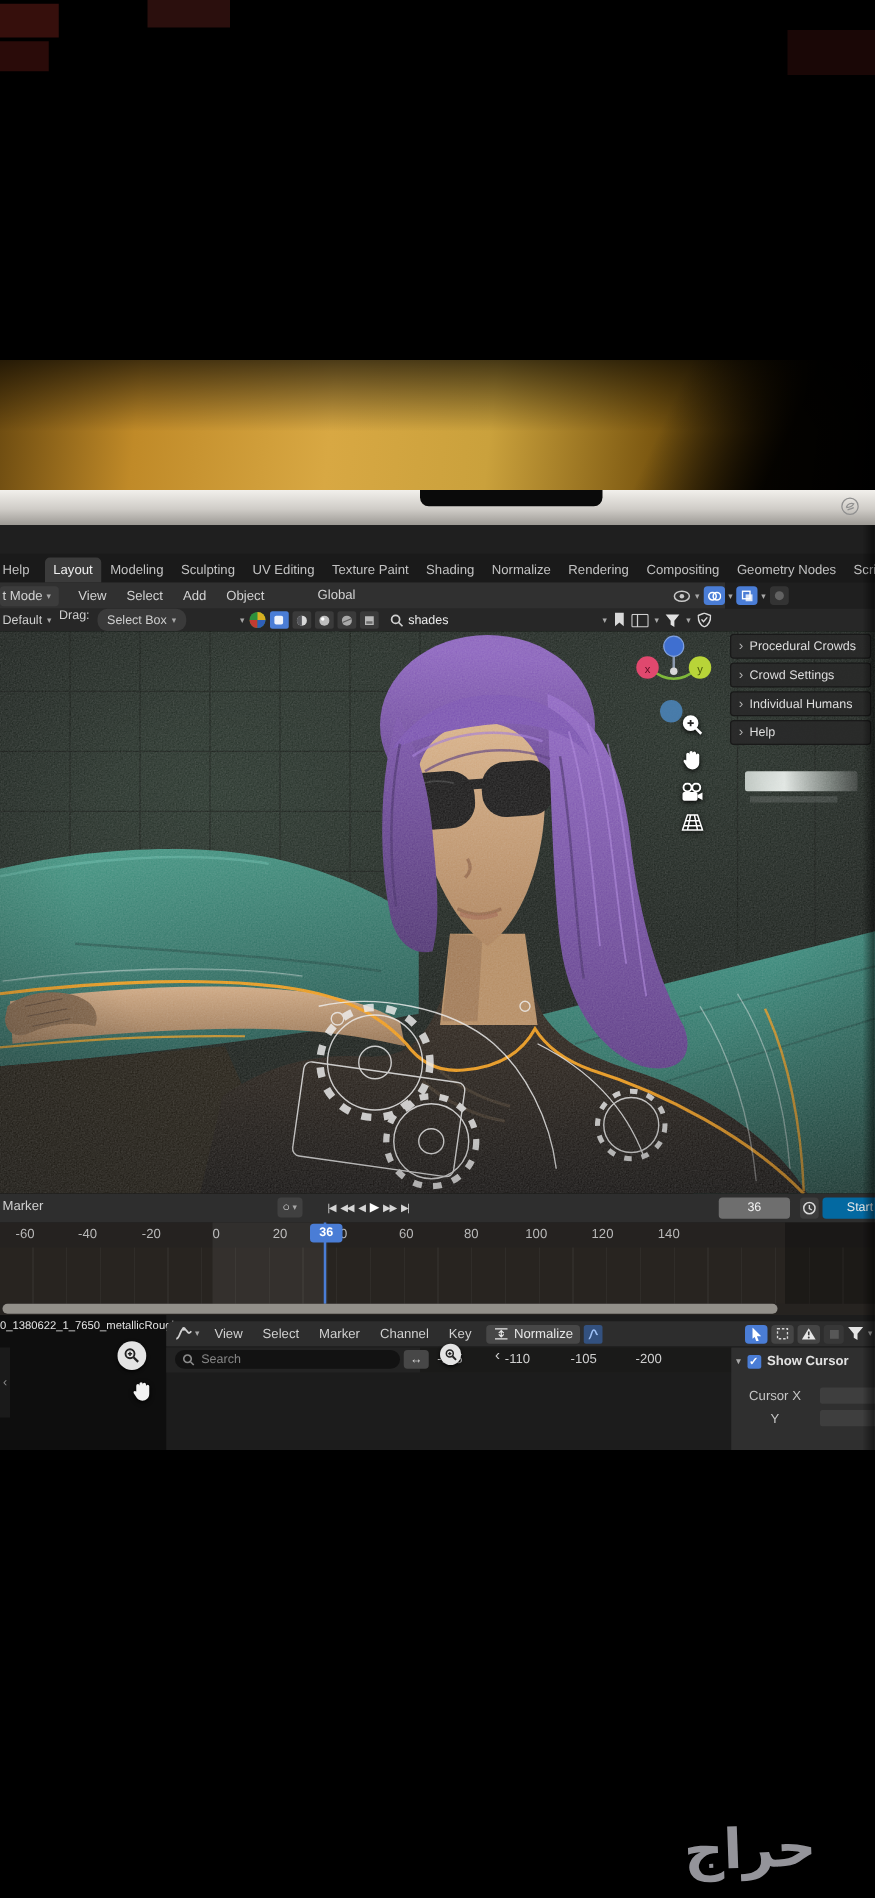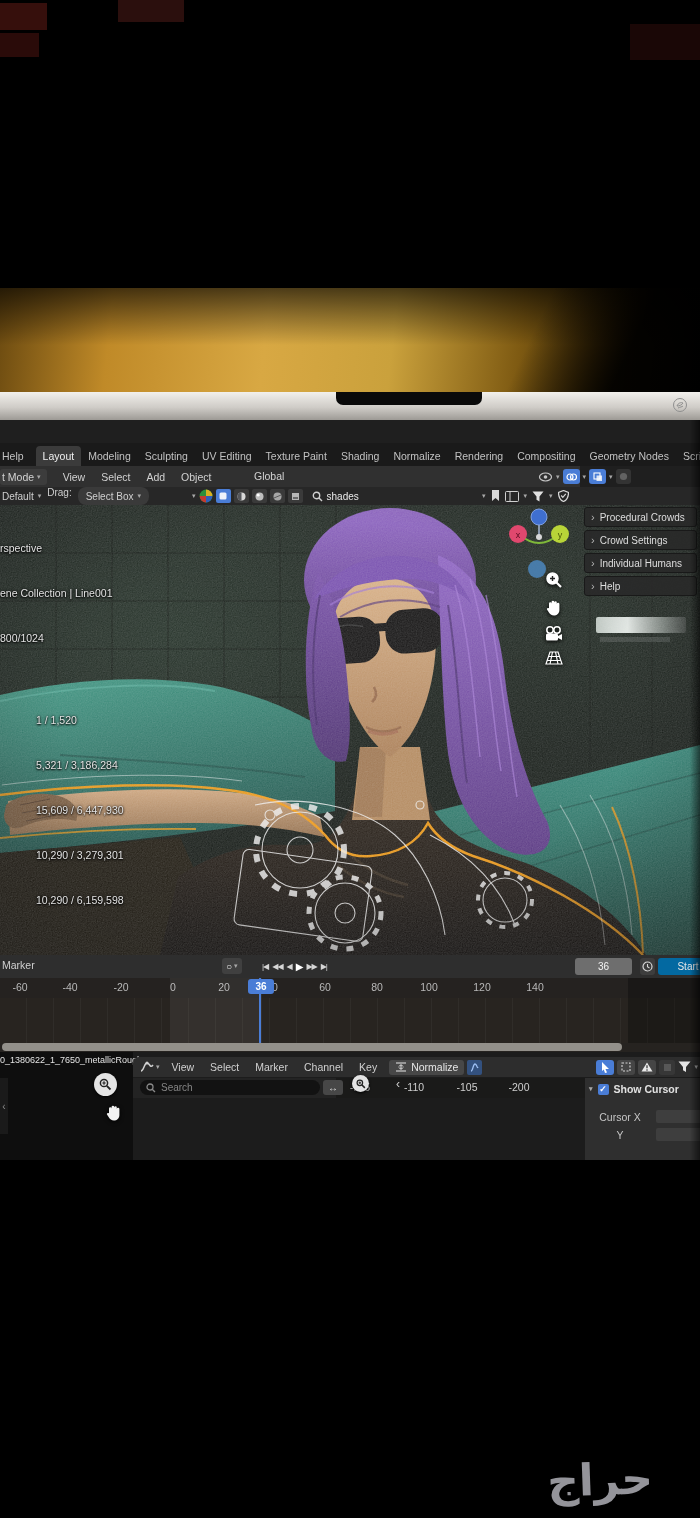--- a/index.html
+++ b/index.html
@@ -431,31 +431,20 @@
             <circle cx="420" cy="300" r="4"></circle>
           <path d="M2,280 C80,270 170,266 242,276" stroke-width="0.9" opacity="0.7"></path>
           <path d="M560,300 C585,340 600,390 605,440 M590,290 C615,330 628,380 632,430" opacity="0.55"></path>
         </g>
 
         <rect x="0" y="0" width="700" height="450" fill="url(#vignG)"></rect>
         <rect x="0" y="0" width="700" height="450" filter="url(#grainF)" opacity="0.4"></rect>
       </svg>
 
       
-      <div class="vp-stats">
-        <div>rspective</div>
-        <div>ene Collection | Line001</div>
-        <div>800/1024</div>
-        <div class="gap"></div>
-        <div class="ind">1 / 1,520</div>
-        <div class="ind">5,321 / 3,186,284</div>
-        <div class="ind">15,609 / 6,447,930</div>
-        <div class="ind">10,290 / 3,279,301</div>
-        <div class="ind">10,290 / 6,159,598</div>
-      </div>
 
       
       <svg class="gizmo" width="66" height="78" viewBox="0 0 66 78">
         <path d="M33,30 L33,12" stroke="#8a98ac" stroke-width="2"></path>
         <path d="M14,28 Q33,44 52,28" stroke="#7fb83a" stroke-width="2" fill="none"></path>
         <circle cx="33" cy="10" r="8" fill="#3f6fd0" stroke="#7fa0e0" stroke-width="1"></circle>
         <circle cx="12" cy="27" r="9" fill="#e0486e"></circle>
           <text x="12" y="31" font-size="9" fill="#5a0a20" text-anchor="middle" font-family="Liberation Sans">x</text>
         <circle cx="54" cy="27" r="9" fill="#b8d438"></circle>
           <text x="54" y="31" font-size="9" fill="#4a5a08" text-anchor="middle" font-family="Liberation Sans">y</text>

